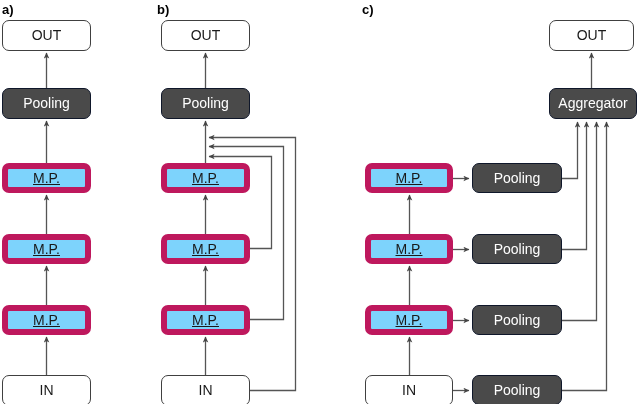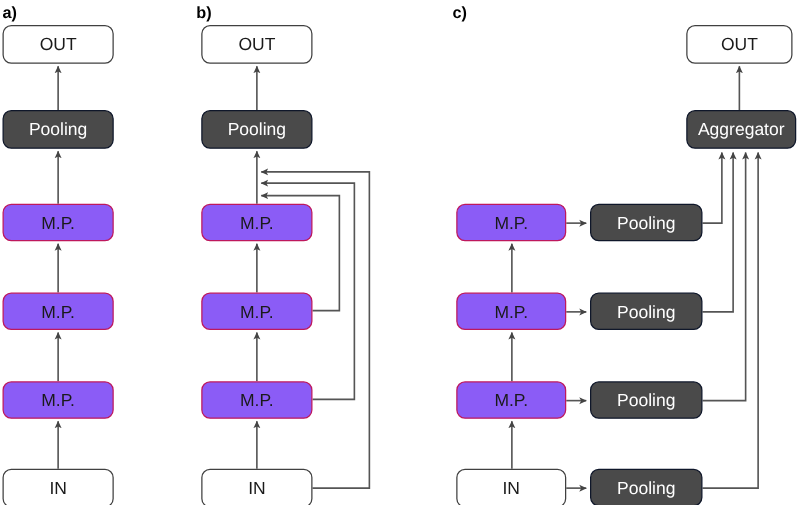--- a/index.html
+++ b/index.html
@@ -42,23 +42,24 @@
     font-size: 14px;
     line-height: 15px;
     white-space: nowrap;
   }
   .node-light {
     background: #ffffff;
     border: 1px solid #404040;
     color: #1a1a1a;
   }
   .node-gray {
-    background: #8b5cf6;
-    border: 1px solid #be185d;
+    background: #7dd3fc;
+    border: 6px solid #be185d;
     color: #1a1a1a;
+    text-decoration: underline;
   }
   .node-dark {
     background: #4a4a4a;
     border: 1px solid #0f172a;
     color: #ffffff;
   }
 </style>
 </head>
 <body>
 

